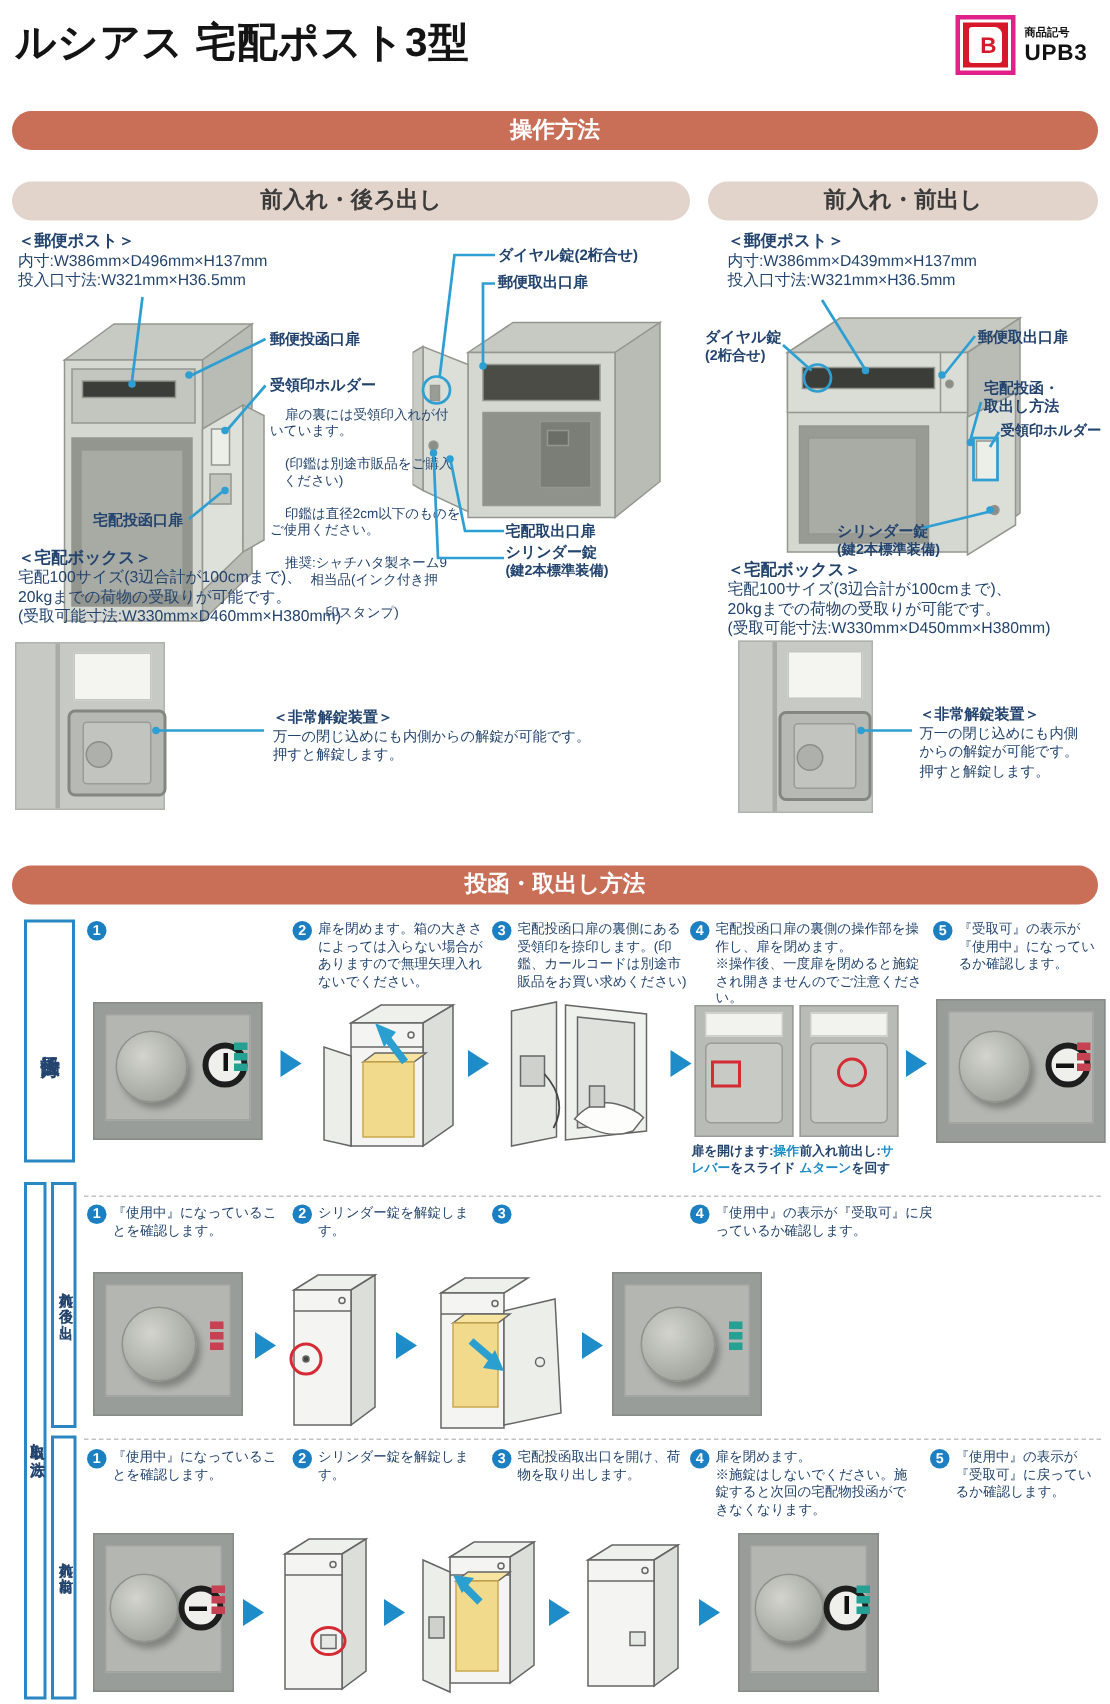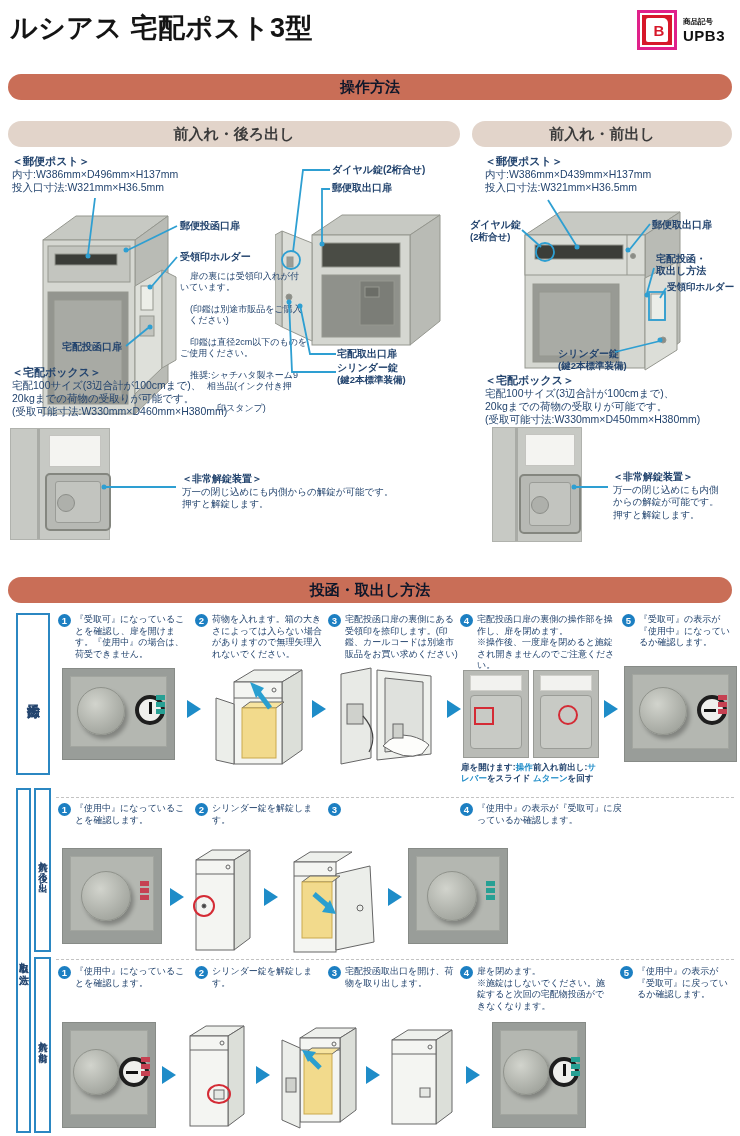--- a/index.html
+++ b/index.html
@@ -11,21 +11,21 @@
   .badge{display:flex;align-items:center;gap:6px;}
   .badge-icon{width:40px;height:40px;border:3px solid #e0218a;background:#fff;
               display:flex;align-items:center;justify-content:center;box-sizing:border-box;}
   .badge-red{width:30px;height:30px;background:#d7182a;display:flex;align-items:center;justify-content:center;}
   .badge-doc{width:18px;height:24px;background:#fff;border-radius:2px 5px 2px 2px;
              display:flex;align-items:center;justify-content:center;
              font-weight:bold;color:#d7182a;font-size:15px;border-left:4px solid #fff;}
   .badge-label{font-size:7.5px;color:#111;font-weight:bold;}
   .badge-code{font-size:15px;color:#111;font-weight:bold;letter-spacing:0.5px;}
   
-  .banner{background:#c96e57;border-radius:13px;color:#0f172a;font-weight:bold;font-size:15px;
+  .banner{background:#c96e57;border-radius:13px;color:#ffffff;font-weight:bold;font-size:15px;
           text-align:center;line-height:26px;height:26px;}
   .subbanner{background:#e2d4ca;border-radius:13px;color:#3b3b3b;font-weight:bold;font-size:15px;
              text-align:center;line-height:26px;height:26px;}
   
   .spec{font-size:10.5px;line-height:13px;color:#23446e;}
   .spec b{font-size:11px;}
   .lbl{font-size:10px;font-weight:bold;color:#23446e;white-space:nowrap;}
   .lbl-s{font-size:9.5px;font-weight:bold;color:#23446e;white-space:nowrap;}
   .note{font-size:9px;line-height:11px;color:#23446e;white-space:pre;}
   .emgtxt{font-size:9.5px;line-height:12.5px;color:#23446e;}
@@ -241,25 +241,24 @@
   </div>
   <div class="abs sidebox" style="left:34px;top:957px;width:17px;height:176px;">
     <span class="vtext" style="font-size:9.5px;">前入れ前出し</span>
   </div>
 
   <div class="abs sep" style="left:56px;top:797px;width:678px;"></div>
   <div class="abs sep" style="left:56px;top:959px;width:678px;"></div>
 
   <div class="abs step" style="left:58px;top:614px;width:132px;">
     <span class="snum">1</span>
-    <span class="stext">『受取可』になっていることを確認し、扉を開けます。『使用中』の場合は、荷受できません。</span>
   </div>
   <div class="abs step" style="left:195px;top:614px;width:130px;">
     <span class="snum">2</span>
-    <span class="stext">荷物を入れます。箱の大きさによっては入らない場合がありますので無理矢理入れないでください。</span>
+    <span class="stext">扉を閉めます。箱の大きさによっては入らない場合がありますので無理矢理入れないでください。</span>
   </div>
   <div class="abs step" style="left:328px;top:614px;width:130px;">
     <span class="snum">3</span>
     <span class="stext">宅配投函口扉の裏側にある受領印を捺印します。(印鑑、カールコードは別途市販品をお買い求めください)</span>
   </div>
   <div class="abs step" style="left:460px;top:614px;width:158px;">
     <span class="snum">4</span>
     <span class="stext"><span>宅配投函口扉の裏側の操作部を操作し、扉を閉めます。</span><span class="subnote">※操作後、一度扉を閉めると施錠され開きませんのでご注意ください。</span></span>
   </div>
   <div class="abs step" style="left:622px;top:614px;width:112px;">

